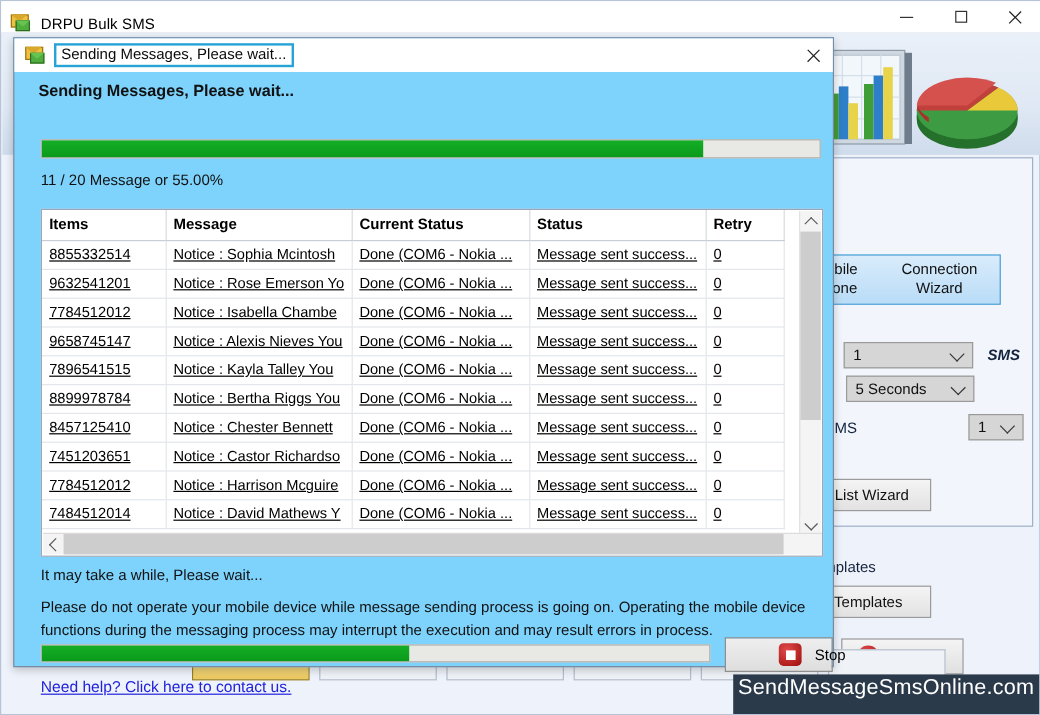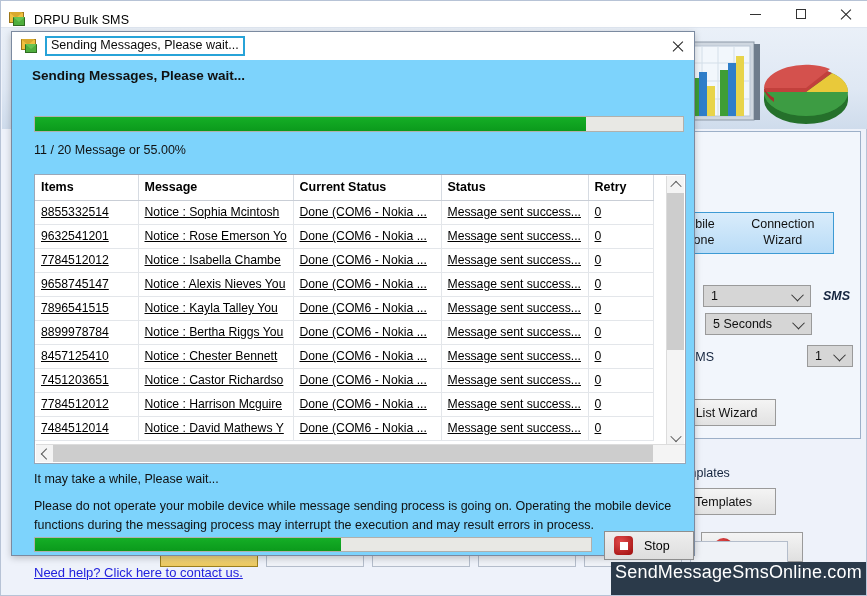--- a/index.html
+++ b/index.html
@@ -376,20 +376,21 @@
     line-height: 1.5;
   }
   #stop-btn {
     position: absolute; left: 592px; top: 499px;
     width: 90px; height: 29px;
     background: linear-gradient(180deg,#eeeeee,#dedede);
     border: 1px solid #8e8e8e;
     box-sizing: border-box;
     display: flex; align-items: center;
     font-size: 12.5px;
+    padding-left: 35px;
   }
   #stop-btn .oct {
     width: 19px; height: 19px;
     margin-left: 9px; margin-right: 11px;
     border-radius: 4px;
     background: radial-gradient(circle at 36% 30%, #e14a4a, #9d0d0d);
     position: relative; flex: 0 0 auto;
   }
   #stop-btn .oct:after {
     content: ""; position: absolute; left: 5.5px; top: 5.5px;

